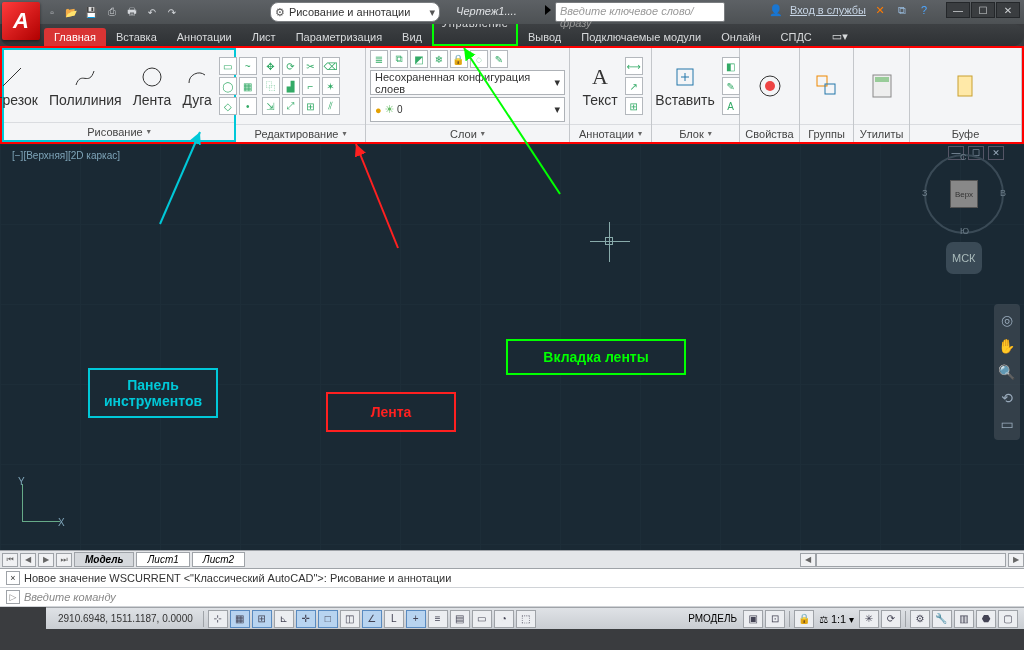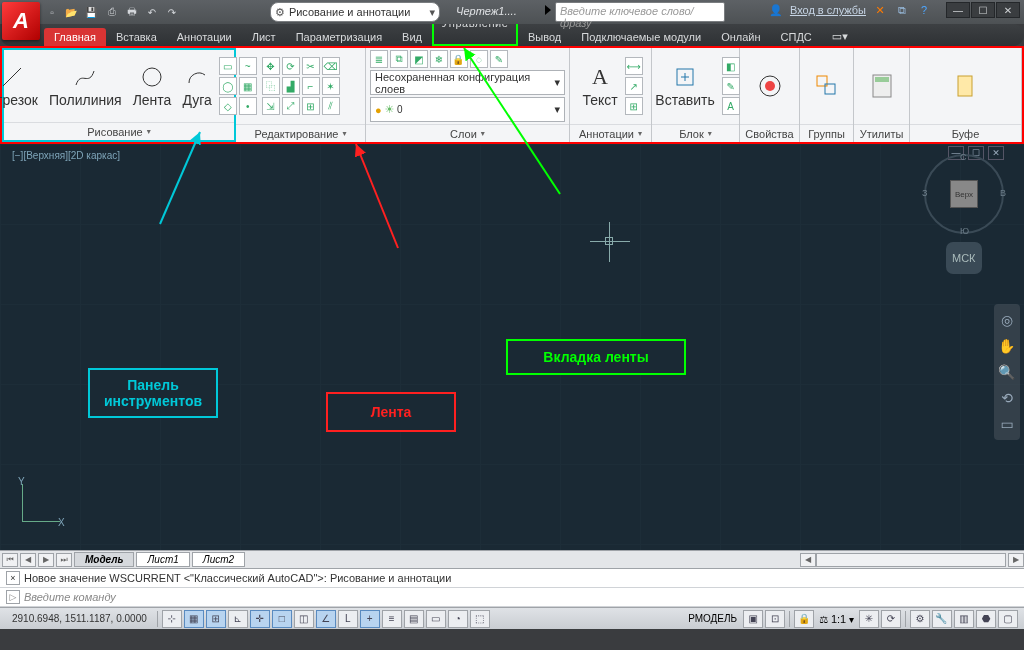--- a/index.html
+++ b/index.html
@@ -68,21 +68,21 @@
 .c-green{border-color:#00ff00;color:#00ff00;background:#1a2934;width:180px;height:36px;left:506px;top:195px;}
 svg.arrow{position:absolute;pointer-events:none;}
 .tabs-bottom{height:18px;background:#e4e6e9;border-top:1px solid #9fa3a8;display:flex;align-items:center;}
 .tabs-bottom .navbtn{width:16px;height:14px;border:1px solid #9fa3a8;background:#f0f1f3;display:flex;align-items:center;justify-content:center;color:#666;font-size:8px;margin-left:2px;}
 .tabs-bottom .shtab{padding:1px 10px;border:1px solid #9fa3a8;background:#fff;margin-left:2px;font-size:10px;font-style:italic;}
 .tabs-bottom .shtab.active{background:#d6d9dd;font-weight:bold;}
 .cmd-area{background:#f6f7f9;border-top:1px solid #9fa3a8;}
 .cmd-line{padding:2px 6px;font-family:Consolas,monospace;font-size:11px;color:#333;background:#fff;border-bottom:1px solid #d0d3d7;display:flex;align-items:center;}
 .cmd-line.prompt{color:#888;}
 .cmd-ico{width:14px;height:14px;border:1px solid #9fa3a8;margin-right:4px;display:flex;align-items:center;justify-content:center;font-size:9px;}
-.statusbar{height:22px;background:linear-gradient(#dfe2e6,#c9cdd2);border-top:1px solid #9fa3a8;display:flex;align-items:center;padding:0 6px;gap:2px;}
+.statusbar{height:22px;background:linear-gradient(#dfe2e6,#c9cdd2);border-top:1px solid #9fa3a8;display:flex;align-items:center;padding:0 6px;gap:2px;margin-left:46px;}
 .sb-coords{font-size:10px;color:#333;padding:0 6px;}
 .sb-btn{width:20px;height:18px;border:1px solid #9fa3a8;background:#eceef1;display:flex;align-items:center;justify-content:center;color:#445;font-size:10px;}
 .sb-btn.on{background:#b8d4f0;border-color:#5a8bc0;}
 .sb-sep{width:1px;height:16px;background:#9fa3a8;margin:0 2px;}
 .sb-right{margin-left:auto;display:flex;align-items:center;gap:2px;}
 .signin-link{color:#c6d4e4;text-decoration:underline;}
 .grid-lines{position:absolute;inset:0;background-image:linear-gradient(#223540 1px,transparent 1px),linear-gradient(90deg,#223540 1px,transparent 1px);background-size:80px 80px;opacity:.4;}
 </style>
 </head>
 <body>

